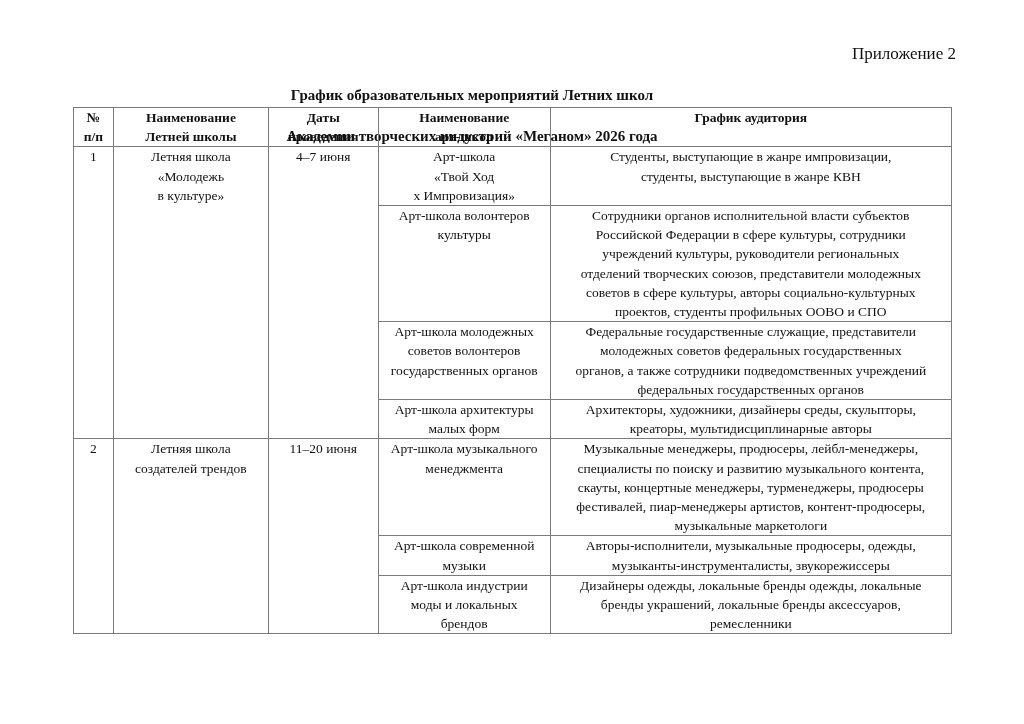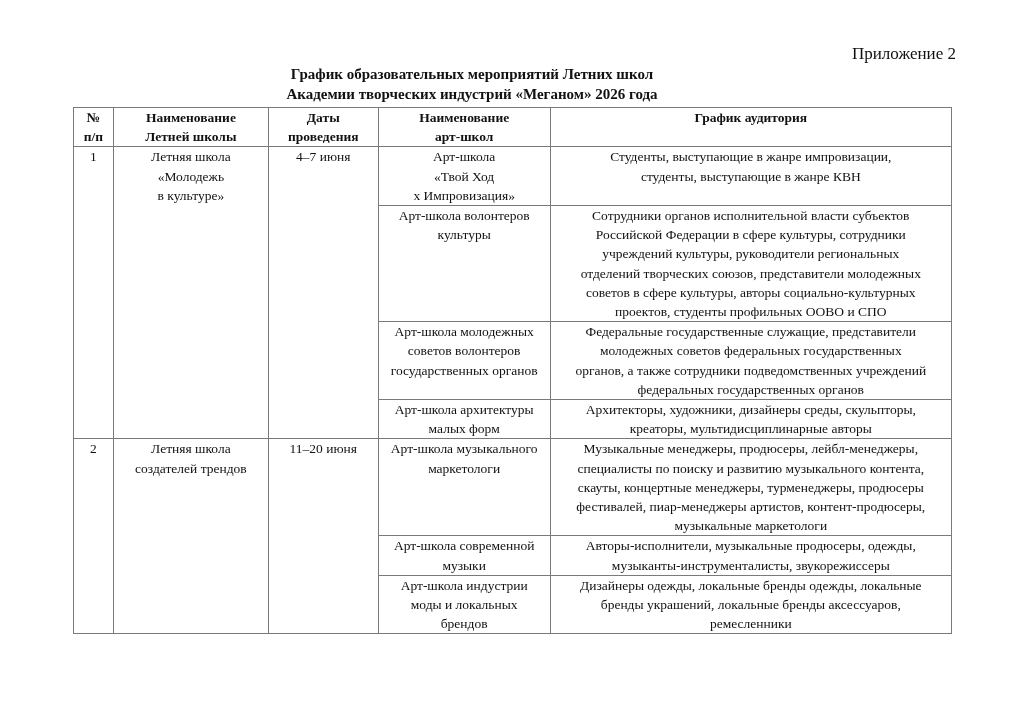--- a/index.html
+++ b/index.html
@@ -10,21 +10,21 @@
   }
   .appendix {
     position: absolute; right: 68px; top: 44px;
     font-size: 17px;
   }
   .title {
     position: absolute; left: 0; right: 0; top: 64px;
     text-align: center; font-weight: bold; font-size: 15px; line-height: 20px;
     padding-left: 0px;
   }
-  .title div { width: 944px; text-align: center; }
+  .title div { width: 944px; text-align: center; margin-top: 21px; }
   table {
     position: absolute; left: 73px; top: 107px;
     width: 879px;
     border-collapse: collapse;
     font-size: 13.5px; line-height: 19.2px;
   }
   td, th {
     border: 1px solid #7a7a7a;
     vertical-align: top; text-align: center;
     padding: 0 4px;
@@ -107,21 +107,21 @@
       <td class="pre">Архитекторы, художники, дизайнеры среды, скульпторы,
 креаторы, мультидисциплинарные авторы</td>
     </tr>
 
     <tr>
       <td rowspan="3">2</td>
       <td rowspan="3" class="pre">Летняя школа
 создателей трендов</td>
       <td rowspan="3">11–20 июня</td>
       <td class="pre">Арт-школа музыкального
-маркетологи</td>
+менеджмента</td>
       <td class="pre">Музыкальные менеджеры, продюсеры, лейбл-менеджеры,
 специалисты по поиску и развитию музыкального контента,
 скауты, концертные менеджеры, турменеджеры, продюсеры
 фестивалей, пиар-менеджеры артистов, контент-продюсеры,
 музыкальные маркетологи</td>
     </tr>
     <tr>
       <td class="pre">Арт-школа современной
 музыки</td>
       <td class="pre">Авторы-исполнители, музыкальные продюсеры, одежды,

